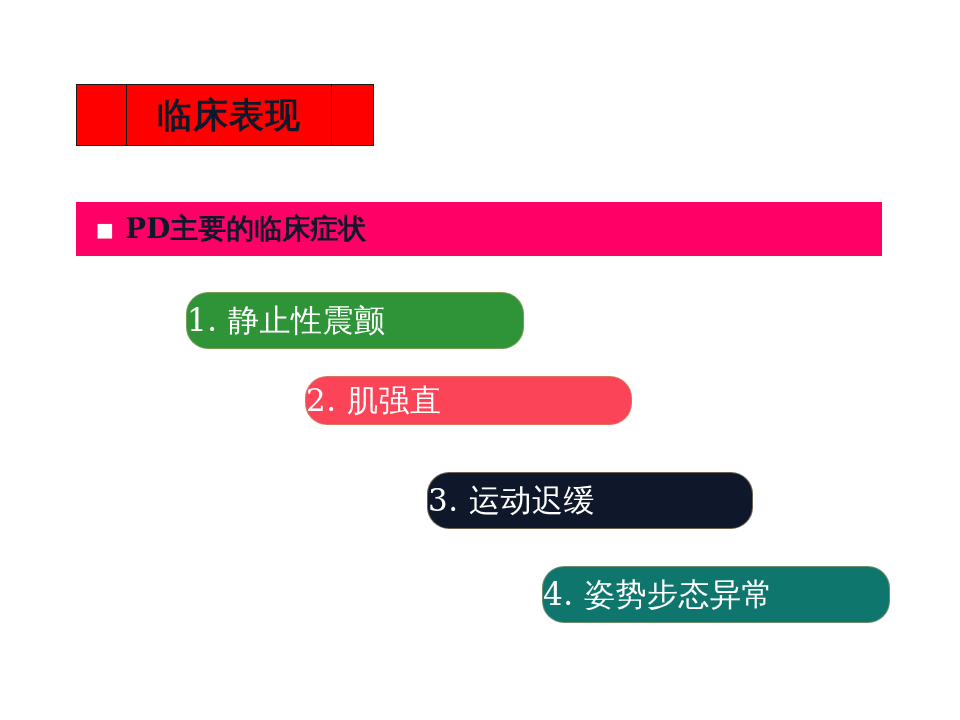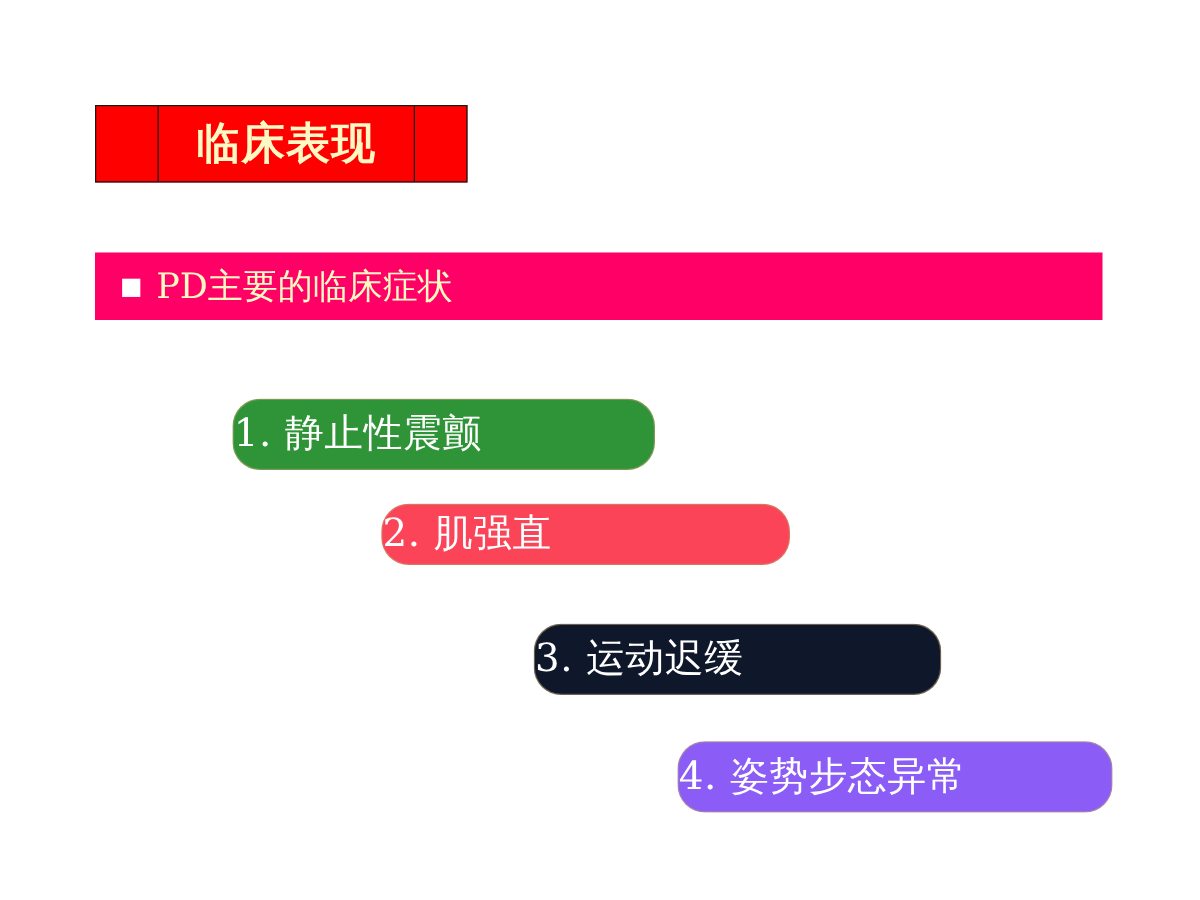--- a/index.html
+++ b/index.html
@@ -49,21 +49,21 @@
     box-sizing: border-box;
     flex: 0 0 auto;
   }
   .title-text-cell {
     flex: 1 1 auto;
     display: flex;
     align-items: center;
     justify-content: center;
   }
   .title-text {
-    color: #fef9c3;
+    color: #0f172a;
     font-family: "DejaVu Sans", "Liberation Sans", sans-serif;
     font-size: 35px;
     font-weight: 700;
     letter-spacing: 1px;
     line-height: 1;
     white-space: nowrap;
   }
 
   
   .subtitle-bar {
@@ -79,52 +79,51 @@
     box-sizing: border-box;
   }
   .subtitle-bullet {
     color: #ffffff;
     font-size: 19px;
     line-height: 1;
     margin-right: 11px;
     font-family: "DejaVu Sans", sans-serif;
   }
   .subtitle-text {
-    color: #fef9c3;
+    color: #0f172a;
     font-family: "DejaVu Serif", "Liberation Serif", serif;
     font-size: 28px;
-    font-weight: 400;
+    font-weight: 700;
     line-height: 1;
     white-space: nowrap;
   }
 
   
   .sym-box {
     position: absolute;
     display: flex;
     align-items: center;
     border-radius: 22px;
     box-sizing: border-box;
     border: 1px solid rgba(190,160,110,0.55);
-    margin-top: 27px;
   }
   .sym-label {
     color: #ffffff;
     font-family: "DejaVu Serif", "Liberation Serif", serif;
     font-size: 31px;
     font-weight: 400;
     line-height: 1;
     white-space: nowrap;
     letter-spacing: 0.5px;
   }
 
   .sym-box.b1 { left: 186px; top: 292px;  width: 338px; height: 57px; background: #2E9437; }
   .sym-box.b2 { left: 305px; top: 376px;  width: 327px; height: 49px; background: #FB4458; }
   .sym-box.b3 { left: 427px; top: 472px;  width: 326px; height: 57px; background: #0f172a; }
-  .sym-box.b4 { left: 542px; top: 566px;  width: 348px; height: 57px; background: #8b5cf6; }
+  .sym-box.b4 { left: 542px; top: 566px;  width: 348px; height: 57px; background: #0f766e; }
 </style>
 </head>
 <body>
 
 <div class="slide">
 
   <div class="title-box">
     <div class="title-cap-left"></div>
     <div class="title-text-cell">
       <span class="title-text">临床表现</span>

